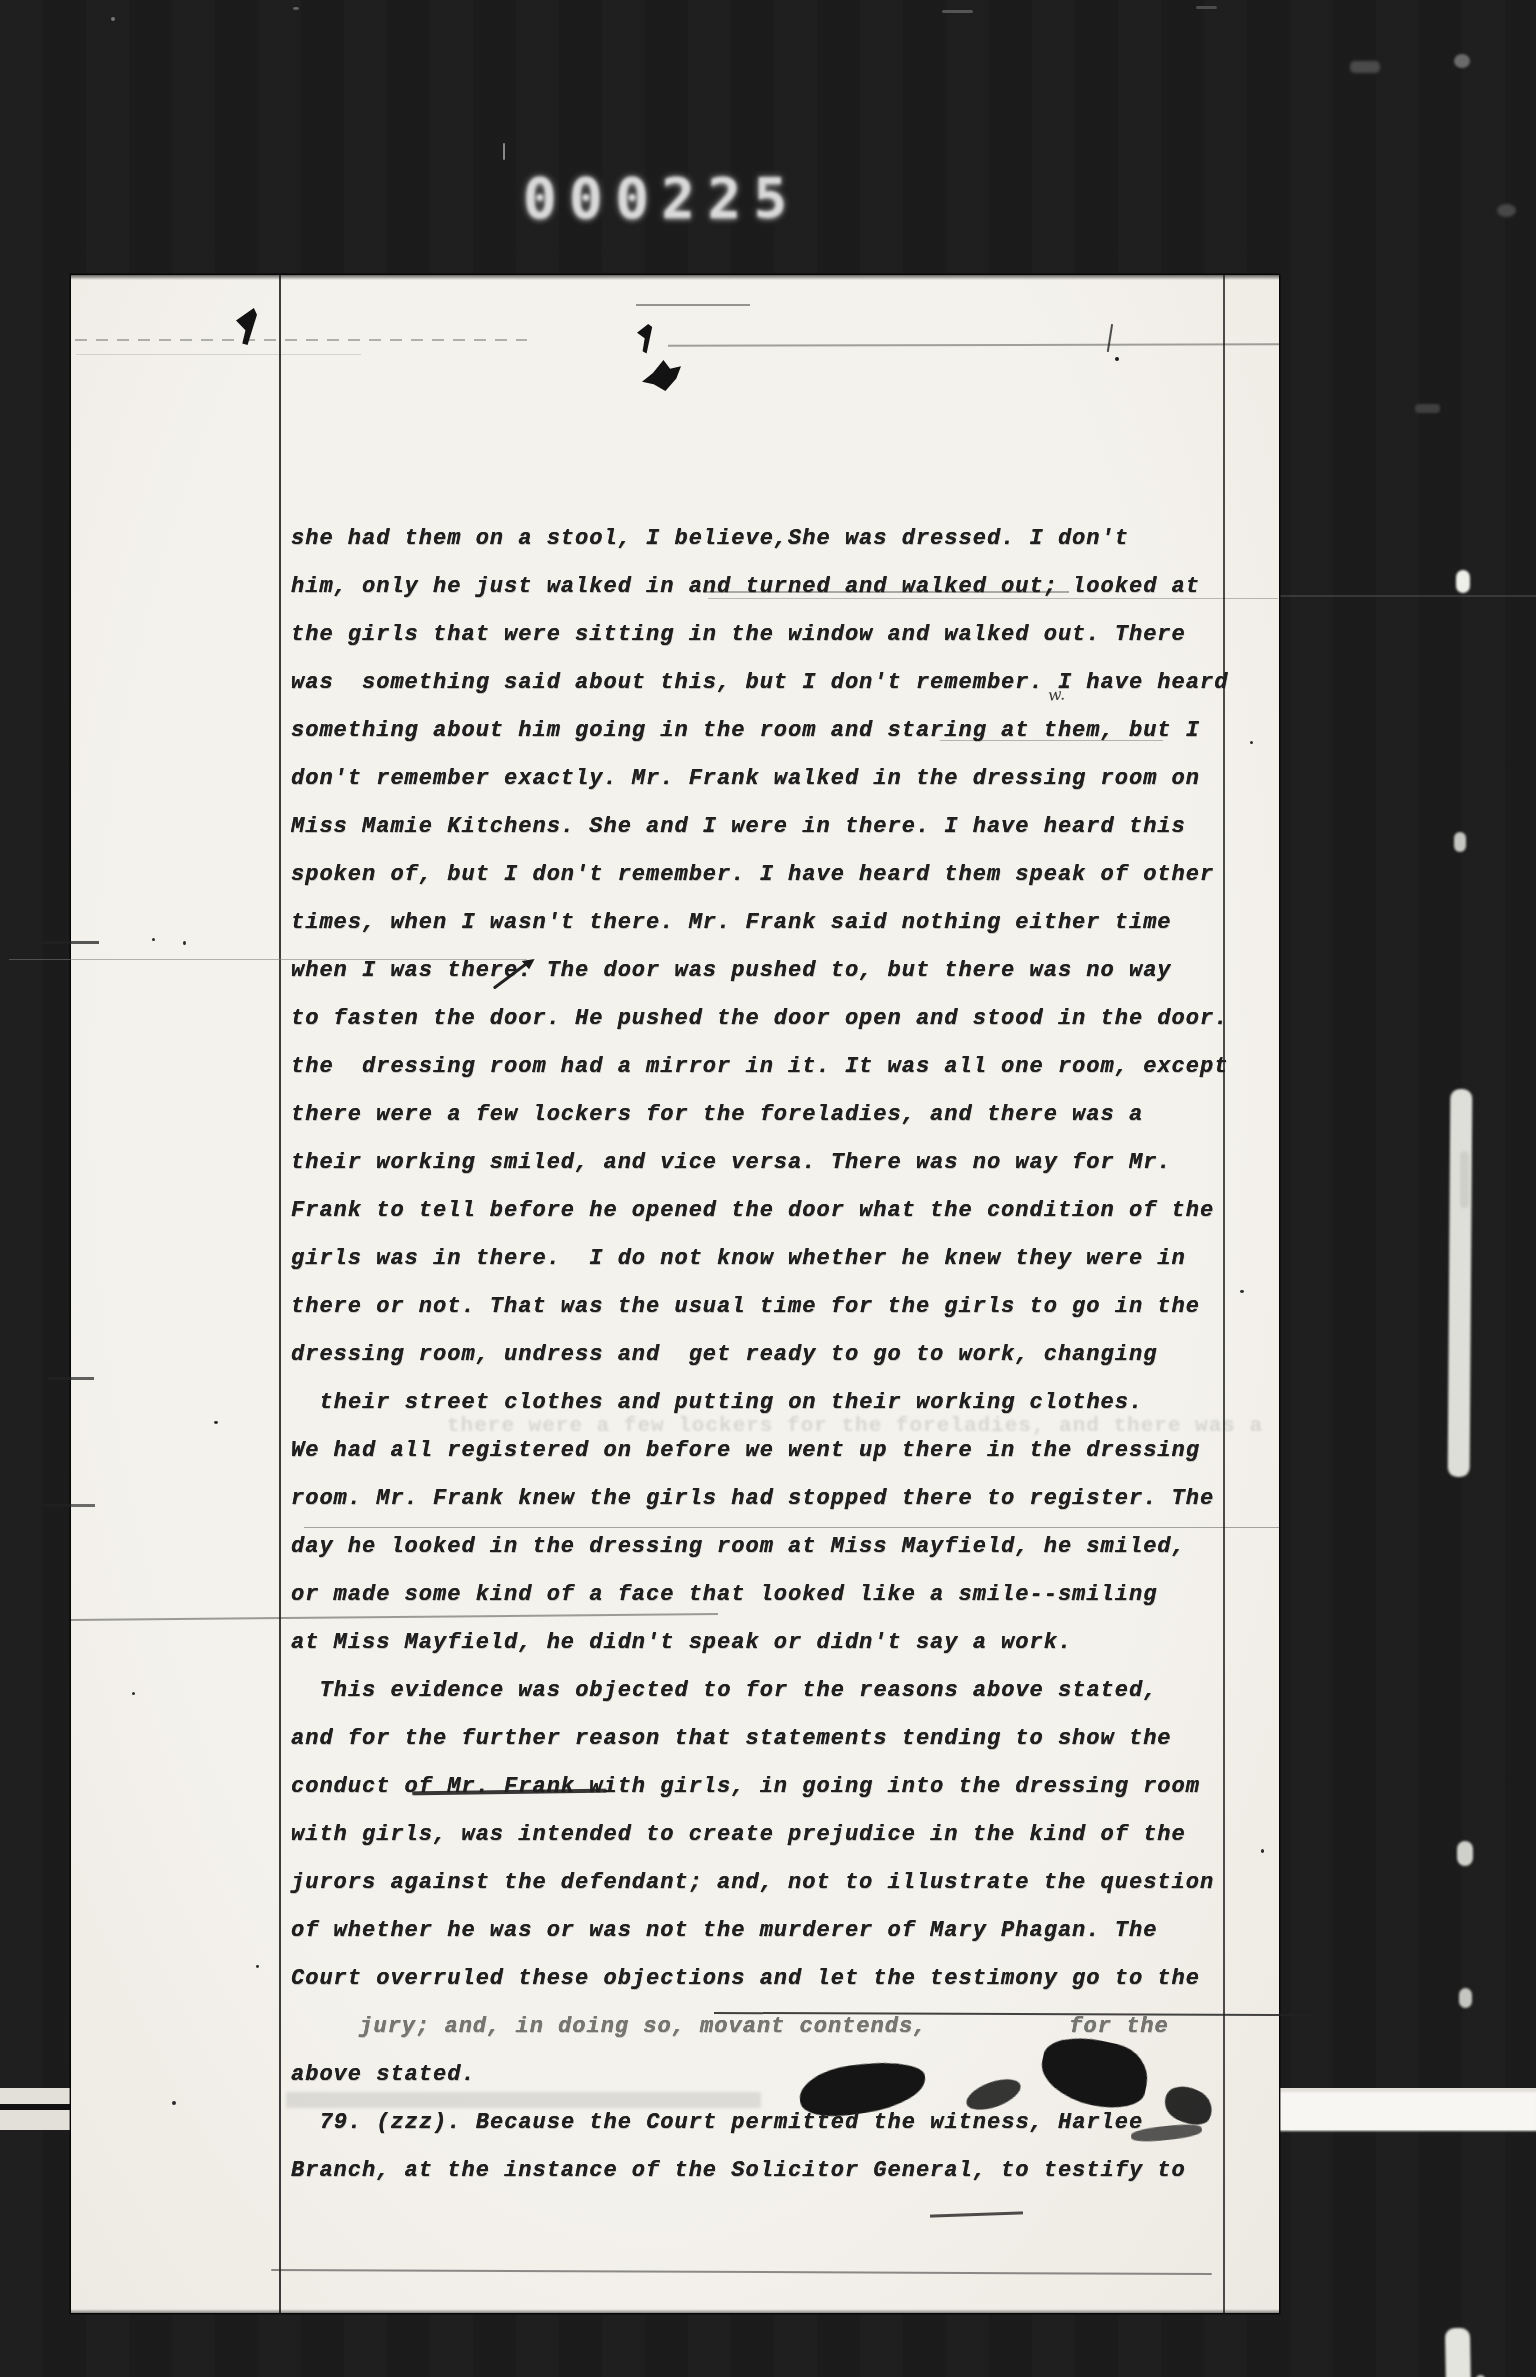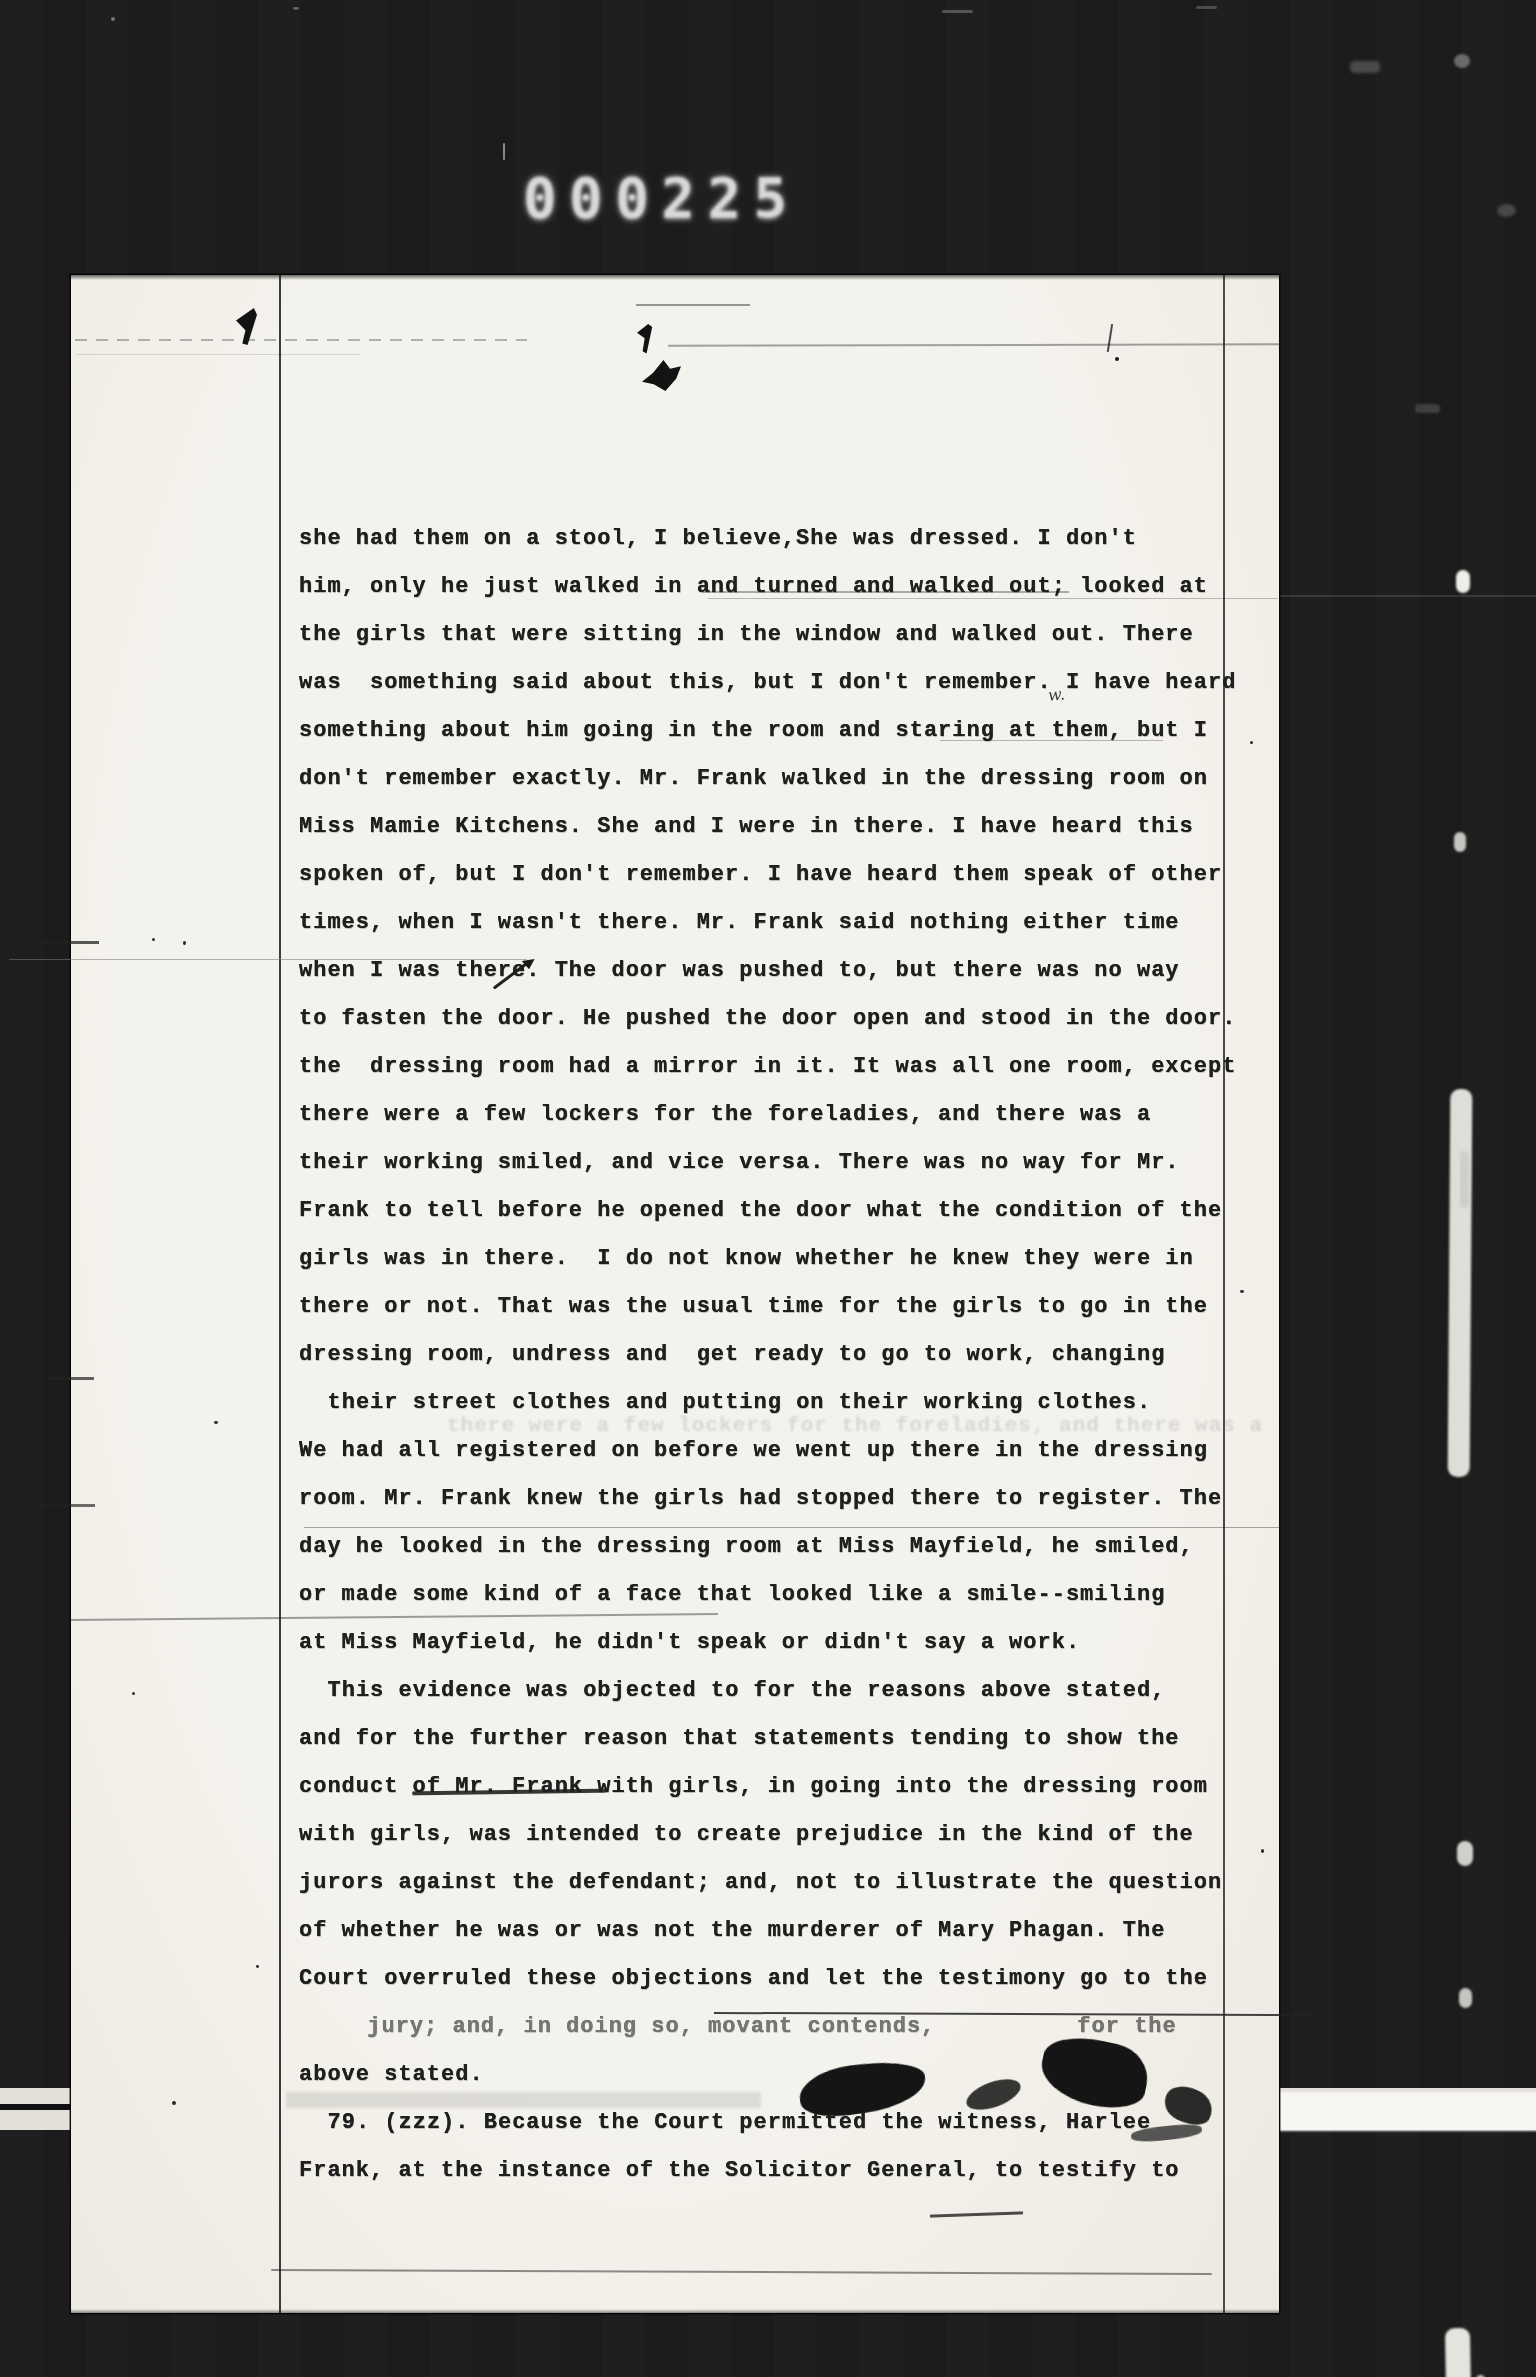--- a/index.html
+++ b/index.html
@@ -23,21 +23,21 @@
   .page:before{content:"";position:absolute;left:0;top:0;right:0;height:4.8px;
      background:linear-gradient(#2a2a2a, rgba(42,42,42,0));opacity:.7;}
   .page:after{content:"";position:absolute;left:0;bottom:0;right:0;height:3.8px;
      background:linear-gradient(rgba(20,20,20,0), #20201e);opacity:.5;}
 
   .vline{position:absolute;top:0;bottom:0;width:2.4px;background:#222;opacity:.88;}
   .vline.left{left:208px;}
   .vline.right{left:1152px;width:1.9px;opacity:.8;}
 
   
-  .textblock{position:absolute;left:228px;top:240px;width:946px;color:#1f1f1f;}
+  .textblock{position:absolute;left:220px;top:240px;width:946px;color:#1f1f1f;font-style:italic;}
   .tline{white-space:pre;height:48px;line-height:48px;font-size:22px;font-weight:bold;
      letter-spacing:1px;text-shadow:0 0 0.5px rgba(10,10,10,0.8), 0.5px 0.5px 0 rgba(30,30,30,0.25);}
   .tline.indent{padding-left:28.5px;}
   .tline.faded{color:#585854;filter:blur(0.5px);opacity:.8;text-align:center;}
 
   .ghostline{position:absolute;left:376px;top:1139px;font-size:21px;font-weight:bold;
      letter-spacing:1px;color:#333;opacity:.14;filter:blur(1px);white-space:pre;}
   .pen-squiggle{position:absolute;left:977px;top:410px;font-family:"DejaVu Serif", serif;
      font-style:italic;font-size:16px;color:#3a3a3a;transform:rotate(-5deg);}
 
@@ -169,21 +169,21 @@
         <div class="tline indent">This evidence was objected to for the reasons above stated,</div>
         <div class="tline">and for the further reason that statements tending to show the</div>
         <div class="tline">conduct of Mr. Frank with girls, in going into the dressing room</div>
         <div class="tline">with girls, was intended to create prejudice in the kind of the</div>
         <div class="tline">jurors against the defendant; and, not to illustrate the question</div>
         <div class="tline">of whether he was or was not the murderer of Mary Phagan. The</div>
         <div class="tline">Court overruled these objections and let the testimony go to the</div>
         <div class="tline faded">jury; and, in doing so, movant contends,          for the</div>
         <div class="tline">above stated.</div>
         <div class="tline indent">79. (zzz). Because the Court permitted the witness, Harlee</div>
-        <div class="tline">Frank, at the instance of the Solicitor General, to testify to</div>
+        <div class="tline">Branch, at the instance of the Solicitor General, to testify to</div>
       </div>
 
     <div class="hline" style="left:200px;top:1996px;width:941px;height:1.9px;opacity:.5;transform:rotate(0.25deg);border-radius:1px;"></div>
 
   </div>
 
 </div>
 
 
 </body></html>

